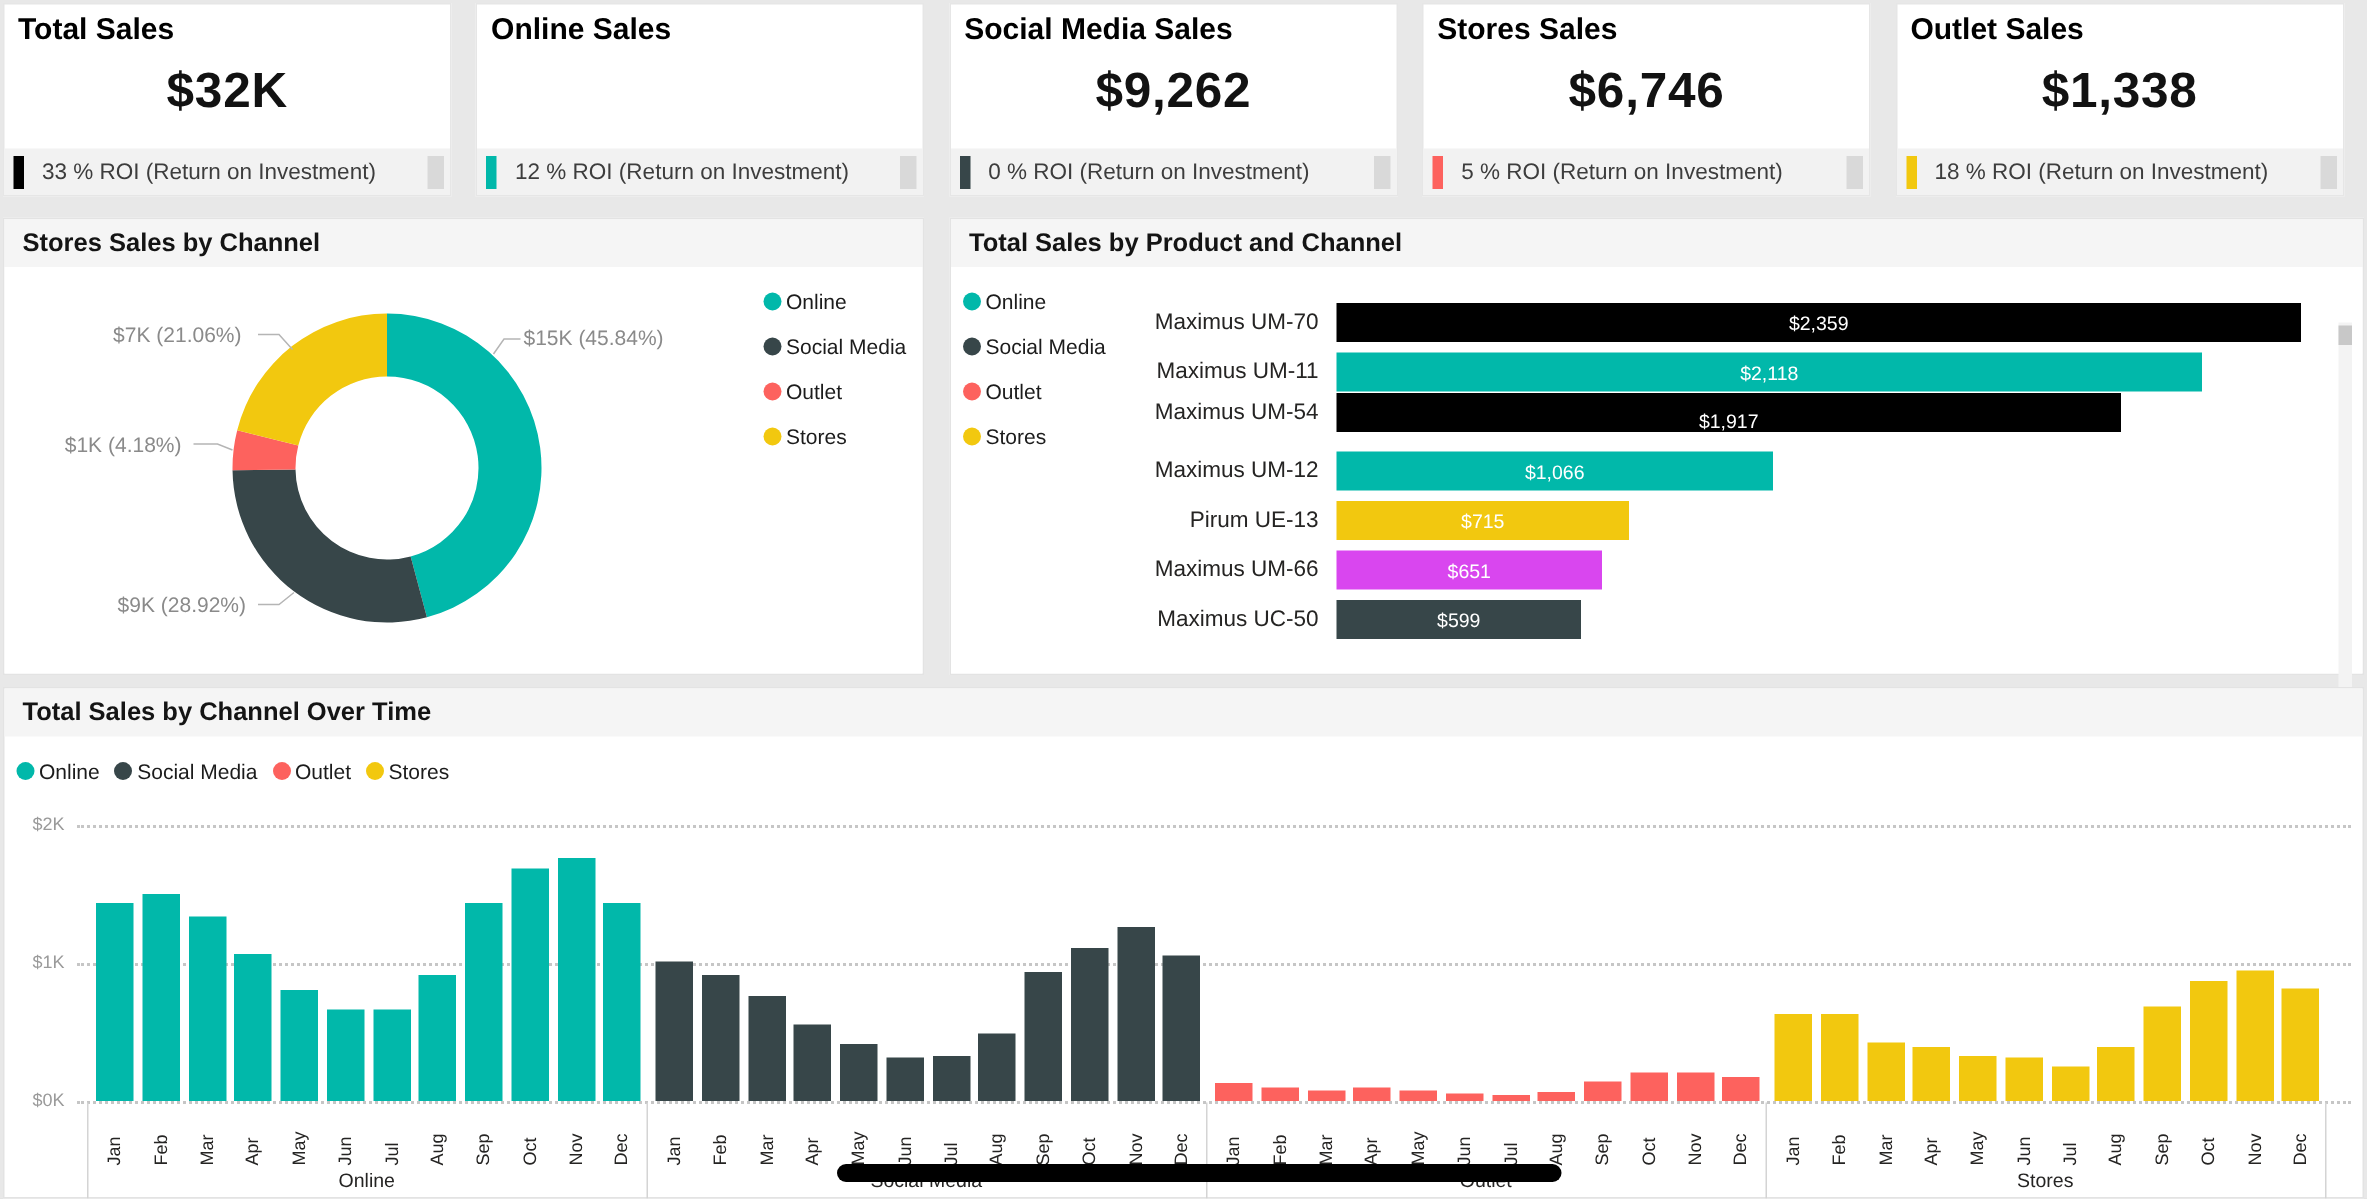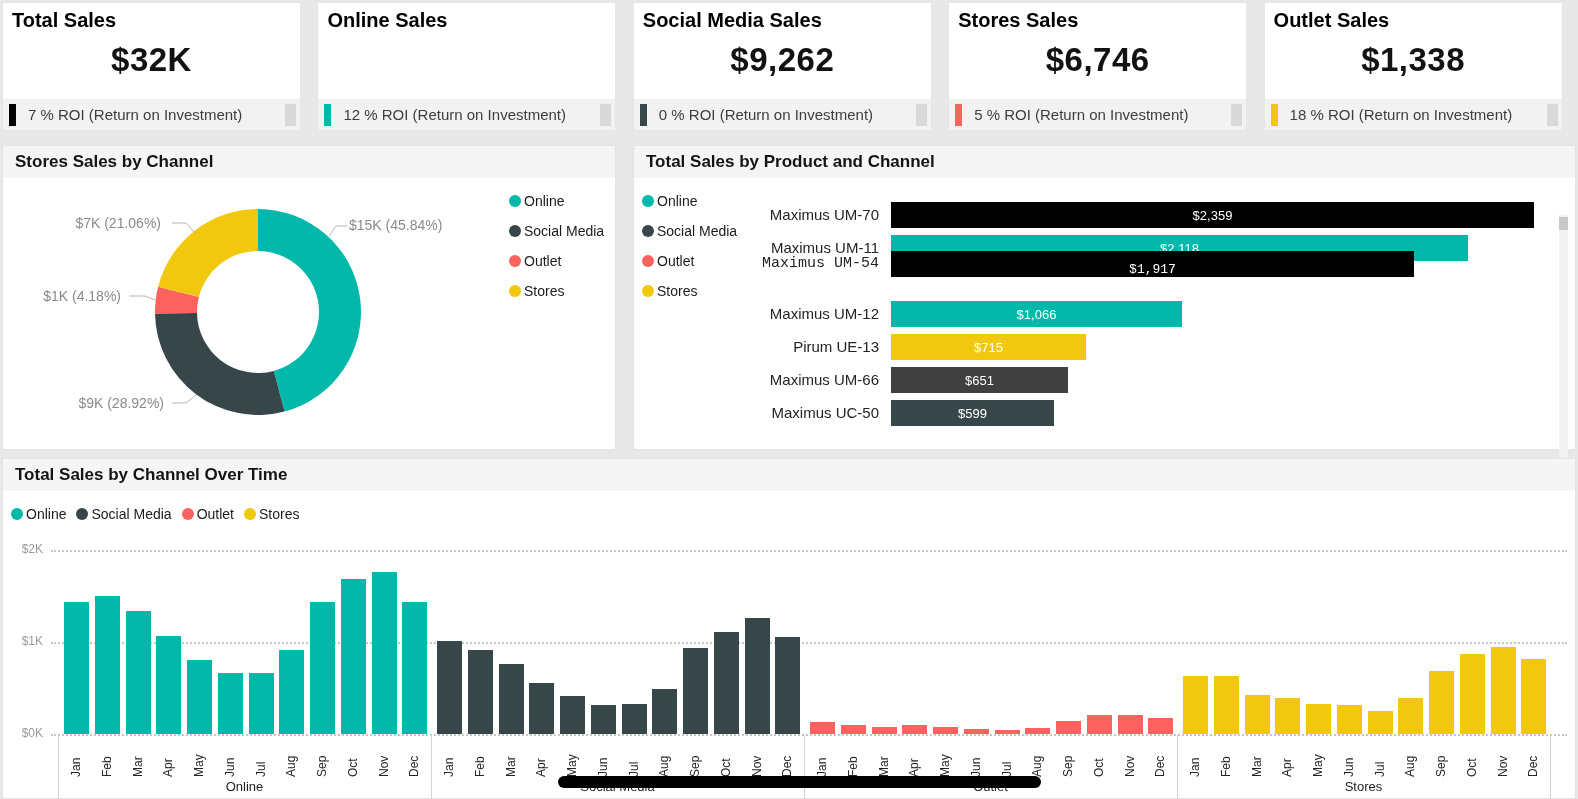--- a/index.html
+++ b/index.html
@@ -58,21 +58,21 @@
 <body>
 
 <div id="page">
 
   <div id="cards-row">
       <div class="card" style="left: 2px;">
         <div class="card-title">Total Sales</div>
         <div class="card-value">$32K</div>
         <div class="card-strip">
           <div class="strip-marker" style="background: rgb(0, 0, 0);"></div>
-          <div class="strip-text">7 % ROI (Return on Investment)</div>
+          <div class="strip-text">33 % ROI (Return on Investment)</div>
           <div class="strip-handle"></div>
         </div>
       </div>
       <div class="card" style="left: 317.4px;">
         <div class="card-title">Online Sales</div>
         <div class="card-strip">
           <div class="strip-marker" style="background: rgb(1, 184, 170);"></div>
           <div class="strip-text">12 % ROI (Return on Investment)</div>
           <div class="strip-handle"></div>
         </div>
@@ -171,41 +171,41 @@
             <div class="prow-bar" style="width: 643px; background: #000000;">
               <span class="prow-val">$2,359</span>
             </div>
           </div>
           <div class="prow" style="top: 57px; width: 920px;">
             <div class="prow-label">Maximus UM-11</div>
             <div class="prow-bar" style="width: 577px; background: rgb(1, 184, 170);">
               <span class="prow-val">$2,118</span>
             </div>
           </div>
-          <div class="prow" style="top: 73px; width: 920px; font-family: Liberation Mono, monospace;">
+          <div class="prow" style="top: 84px; width: 920px;">
             <div class="prow-label">Maximus UM-54</div>
             <div class="prow-bar" style="width: 523px; background: #000000; align-items: flex-end;">
               <span class="prow-val">$1,917</span>
             </div>
           </div>
           <div class="prow" style="top: 123px; width: 920px;">
             <div class="prow-label">Maximus UM-12</div>
             <div class="prow-bar" style="width: 291px; background: rgb(1, 184, 170);">
               <span class="prow-val">$1,066</span>
             </div>
           </div>
           <div class="prow" style="top: 156px; width: 920px;">
             <div class="prow-label">Pirum UE-13</div>
             <div class="prow-bar" style="width: 195px; background: rgb(242, 200, 15);">
               <span class="prow-val">$715</span>
             </div>
           </div>
           <div class="prow" style="top: 189px; width: 920px;">
             <div class="prow-label">Maximus UM-66</div>
-            <div class="prow-bar" style="width: 177px; background: #404040;">
+            <div class="prow-bar" style="width: 177px; background: #d946ef;">
               <span class="prow-val">$651</span>
             </div>
           </div>
           <div class="prow" style="top: 222px; width: 920px;">
             <div class="prow-label">Maximus UC-50</div>
             <div class="prow-bar" style="width: 163px; background: rgb(55, 70, 73);">
               <span class="prow-val">$599</span>
             </div>
           </div>
         </div>

